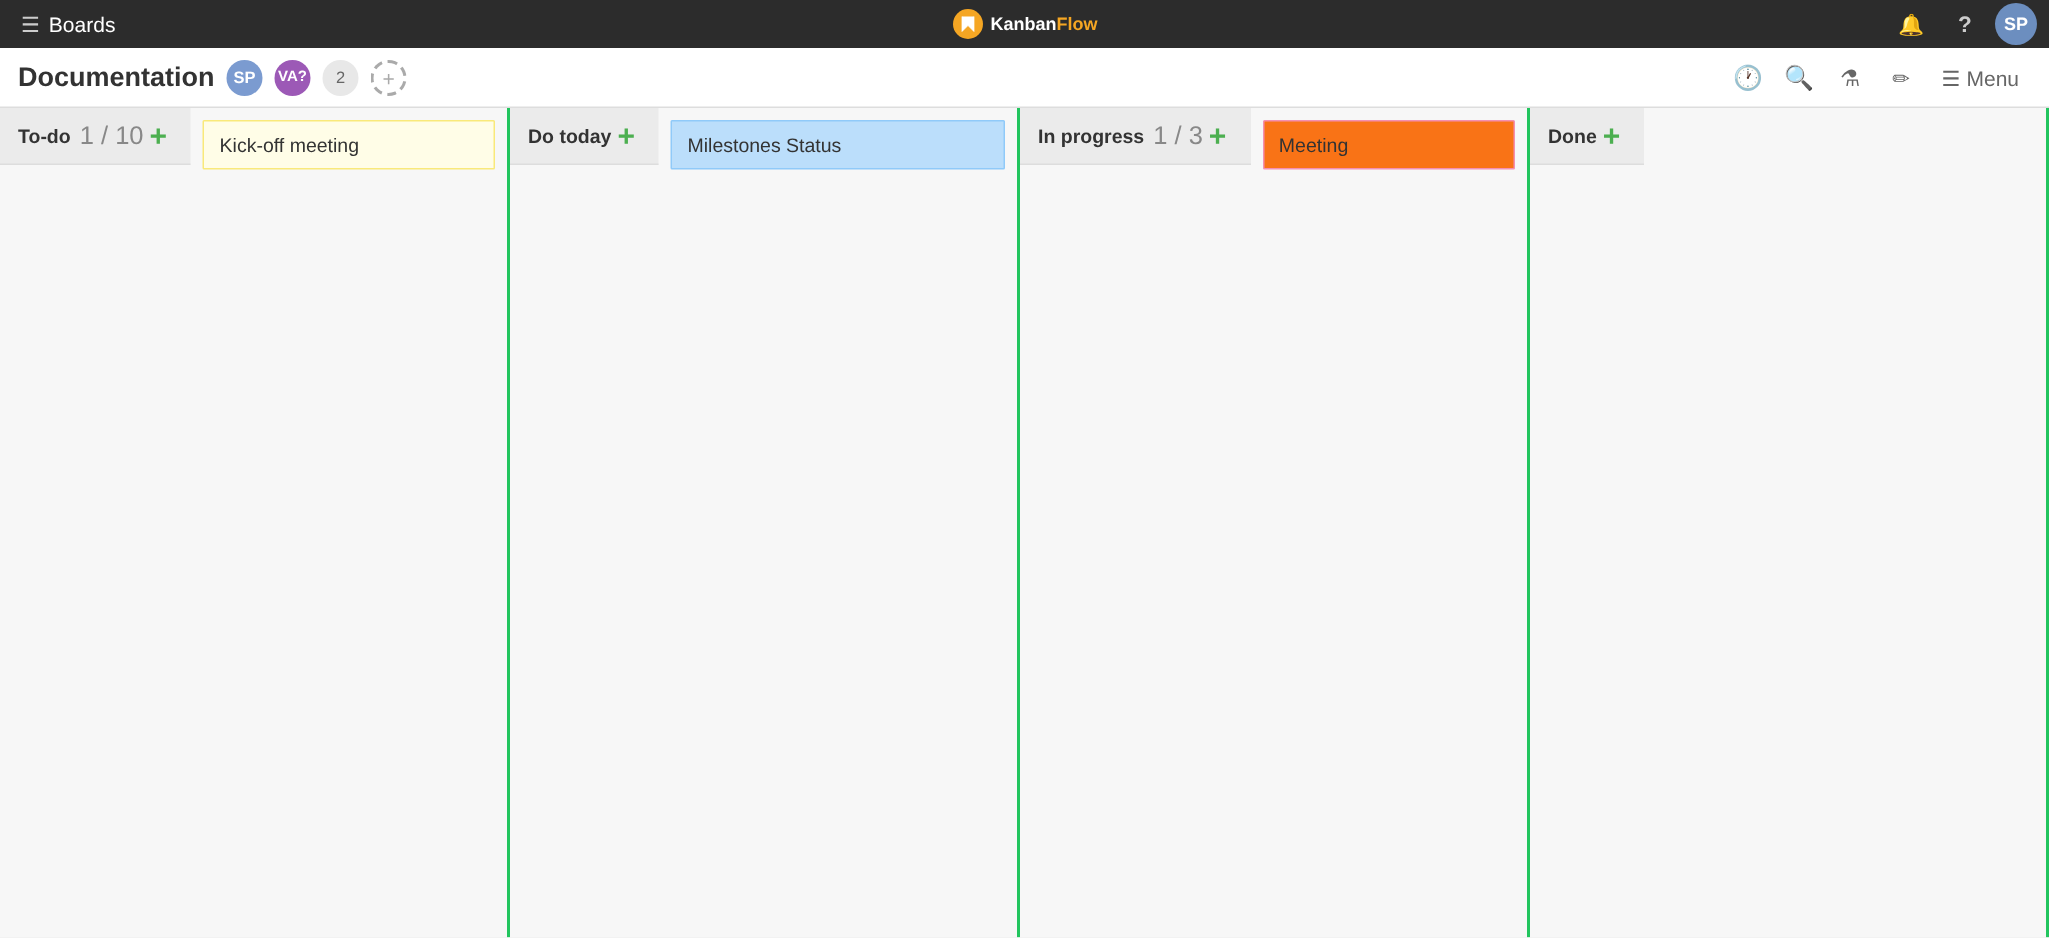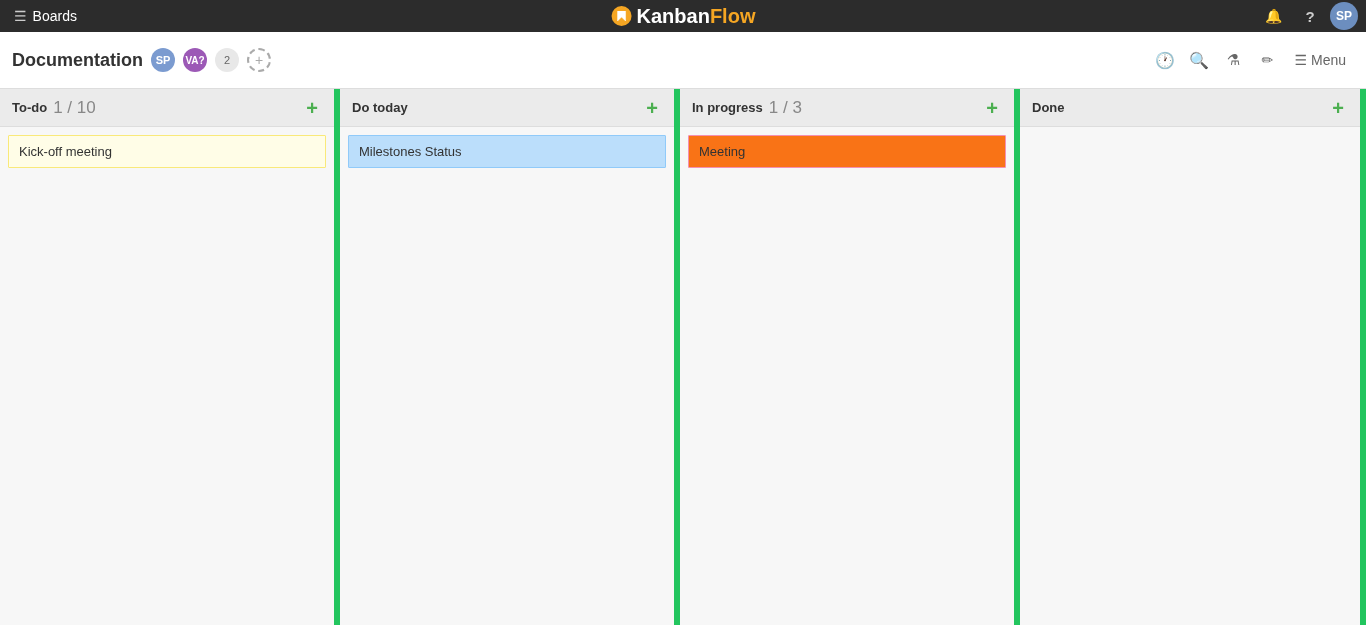--- a/index.html
+++ b/index.html
@@ -50,21 +50,21 @@
       color: #fff;
       cursor: pointer;
       display: flex;
       align-items: center;
       gap: 6px;
       font-size: 14px;
       padding: 0 6px;
       height: 32px;
     }
     .hamburger-icon { font-size: 14px; color: #ccc; }
-    .logo-text { font-size: 20px; font-weight: bold; }
+    .logo-text { font-size: 12px; font-weight: bold; }
     .logo-kanban { color: #fff; }
     .logo-flow { color: #f5a623; }
     .logo-icon {
       width: 22px;
       height: 22px;
     }
     .avatar-btn {
       background: #6c8ebf;
       border: none;
       color: #fff;
@@ -75,21 +75,21 @@
       font-size: 12px;
       font-weight: bold;
       display: flex;
       align-items: center;
       justify-content: center;
     }
 
     
     #subheader {
       background: #fff;
-      height: 57px;
+      height: 40px;
       display: flex;
       align-items: center;
       padding: 0 12px;
       border-bottom: 1px solid #ddd;
       gap: 8px;
     }
     .board-title {
       font-size: 18px;
       font-weight: bold;
       color: #333;
@@ -170,23 +170,23 @@
       display: flex;
       height: calc(625px - 32px - 40px);
       background: #f0f0f0;
       overflow-x: auto;
     }
 
     .column {
       min-width: 340px;
       width: 340px;
       background: #f7f7f7;
-      border-right: 6px solid #22c55e;
-      display: flex;
-      flex-direction: column;
+      border-right: 2px solid #22c55e;
+      display: flex;
+      flex-direction: row;
     }
 
     .column-header {
       background: #ebebeb;
       height: 38px;
       display: flex;
       align-items: center;
       padding: 0 12px;
       border-bottom: 1px solid #ddd;
       font-weight: bold;

